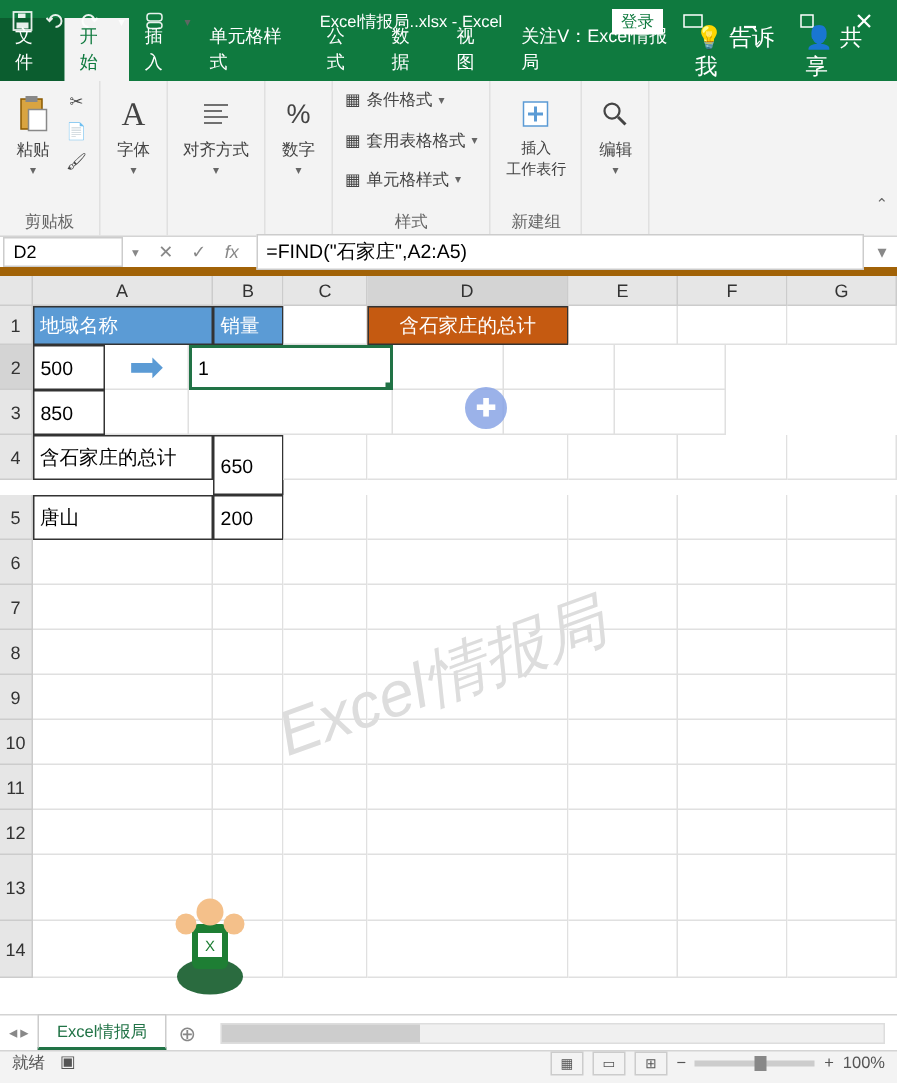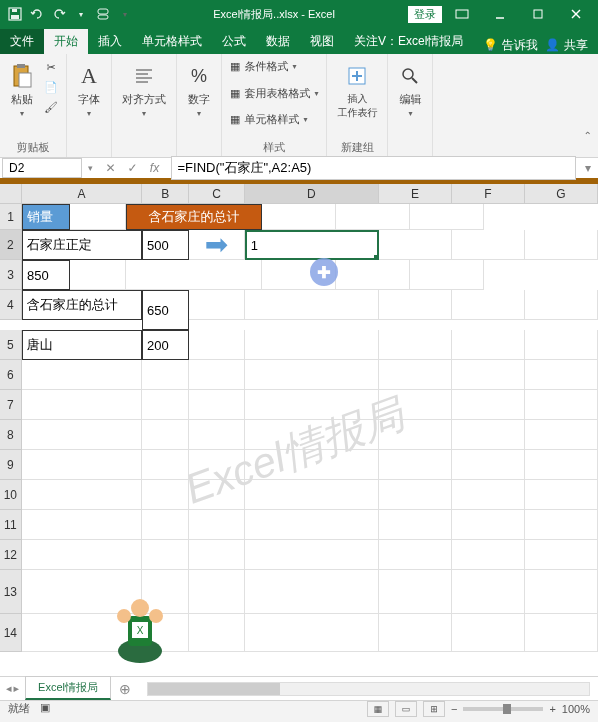--- a/index.html
+++ b/index.html
@@ -8,21 +8,21 @@
 .qat{display:flex;gap:4px;padding:0 6px;align-items:center}
 .qat-btn{width:18px;height:18px;display:flex;align-items:center;justify-content:center;opacity:.9}
 .title-center{flex:1;text-align:center}
 .title-right{display:flex;gap:2px;padding-right:4px;align-items:center}
 .login-btn{background:#fff;color:#0f7a3f;padding:1px 6px;font-size:11px;border-radius:0}
 .win-btn{width:36px;height:24px;display:flex;align-items:center;justify-content:center}
 .ribbon-tabs{height:26px;background:#0f7a3f;display:flex;align-items:flex-end;font-size:12px;color:#fff}
 .rtab{padding:4px 10px;cursor:pointer}
 .rtab.active{background:#f3f3f3;color:#0f7a3f}
 .rtab.file{background:#0b5d2f}
-.rtab-right{margin-left:auto;display:flex;align-items:center;gap:8px;padding-right:10px;font-size:12px}
+.rtab-right{margin-left:auto;display:flex;align-items:center;gap:8px;padding-right:10px;font-size:15px}
 .ribbon{height:104px;background:#f3f3f3;border-bottom:1px solid #d4d4d4;display:flex;font-size:11px;color:#444}
 .rgroup{border-right:1px solid #e0e0e0;padding:4px 6px 2px;display:flex;flex-direction:column;align-items:center;justify-content:space-between}
 .rgroup-label{font-size:11px;color:#666;margin-top:2px}
 .big-btn{display:flex;flex-direction:column;align-items:center;gap:2px;padding:4px}
 .big-icon{width:24px;height:28px;display:flex;align-items:center;justify-content:center}
 .small-stack{display:flex;flex-direction:column;gap:2px}
 .small-btn{width:18px;height:18px;border:1px solid transparent;display:flex;align-items:center;justify-content:center}
 .menu-item{display:flex;align-items:center;gap:4px;padding:1px 2px;font-size:11px;white-space:nowrap}
 .drop-arrow{font-size:8px;color:#666}
 .collapse-btn{position:absolute;right:6px;top:130px;font-size:10px;color:#666}
@@ -265,30 +265,30 @@
       <div class="col-header" style="width: 48px;">B</div>
       <div class="col-header" style="width: 56px;">C</div>
       <div class="col-header sel" style="width: 136px;">D</div>
       <div class="col-header" style="width: 74px;">E</div>
       <div class="col-header" style="width: 74px;">F</div>
       <div class="col-header" style="width: 74px;">G</div>
     </div>
   <div class="rows" id="rows">
       <div class="grid-row">
         <div class="row-header" style="height: 26px;">1</div>
+        <div class="cell th-blue" style="width: 122px; height: 26px;">地域名称</div>
         <div class="cell th-blue" style="width: 48px; height: 26px;">销量</div>
         <div class="cell" style="width: 56px; height: 26px;"></div>
         <div class="cell th-orange" style="width: 136px; height: 26px; justify-content: center;">含石家庄的总计</div>
         <div class="cell" style="width: 74px; height: 26px;"></div>
         <div class="cell" style="width: 74px; height: 26px;"></div>
         <div class="cell" style="width: 74px; height: 26px;"></div>
       </div>
       <div class="grid-row">
         <div class="row-header sel" style="height: 30px;">2</div>
-        <div class="cell bordered" style="width: 122px; height: 30px;">石家庄正定</div>
         <div class="cell bordered" style="width: 48px; height: 30px;">500</div>
         <div class="cell" style="width: 56px; height: 30px; justify-content: center;">
           <span class="arrow-shape">➡</span>
         </div>
         <div class="cell bordered selected" style="width: 136px; height: 30px;">1</div>
         <div class="cell" style="width: 74px; height: 30px;"></div>
         <div class="cell" style="width: 74px; height: 30px;"></div>
         <div class="cell" style="width: 74px; height: 30px;"></div>
       </div>
       <div class="grid-row">

